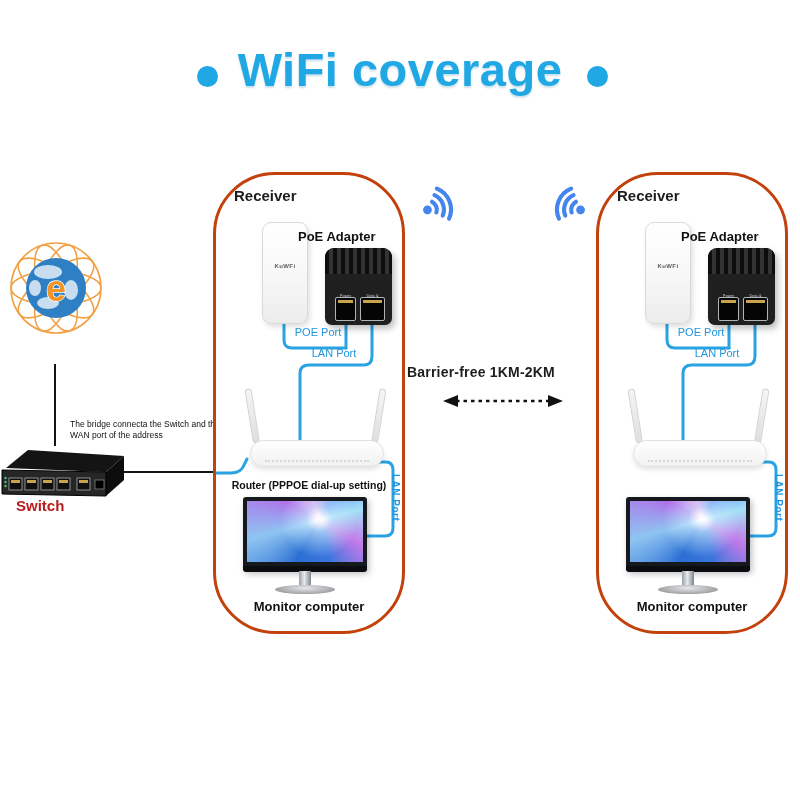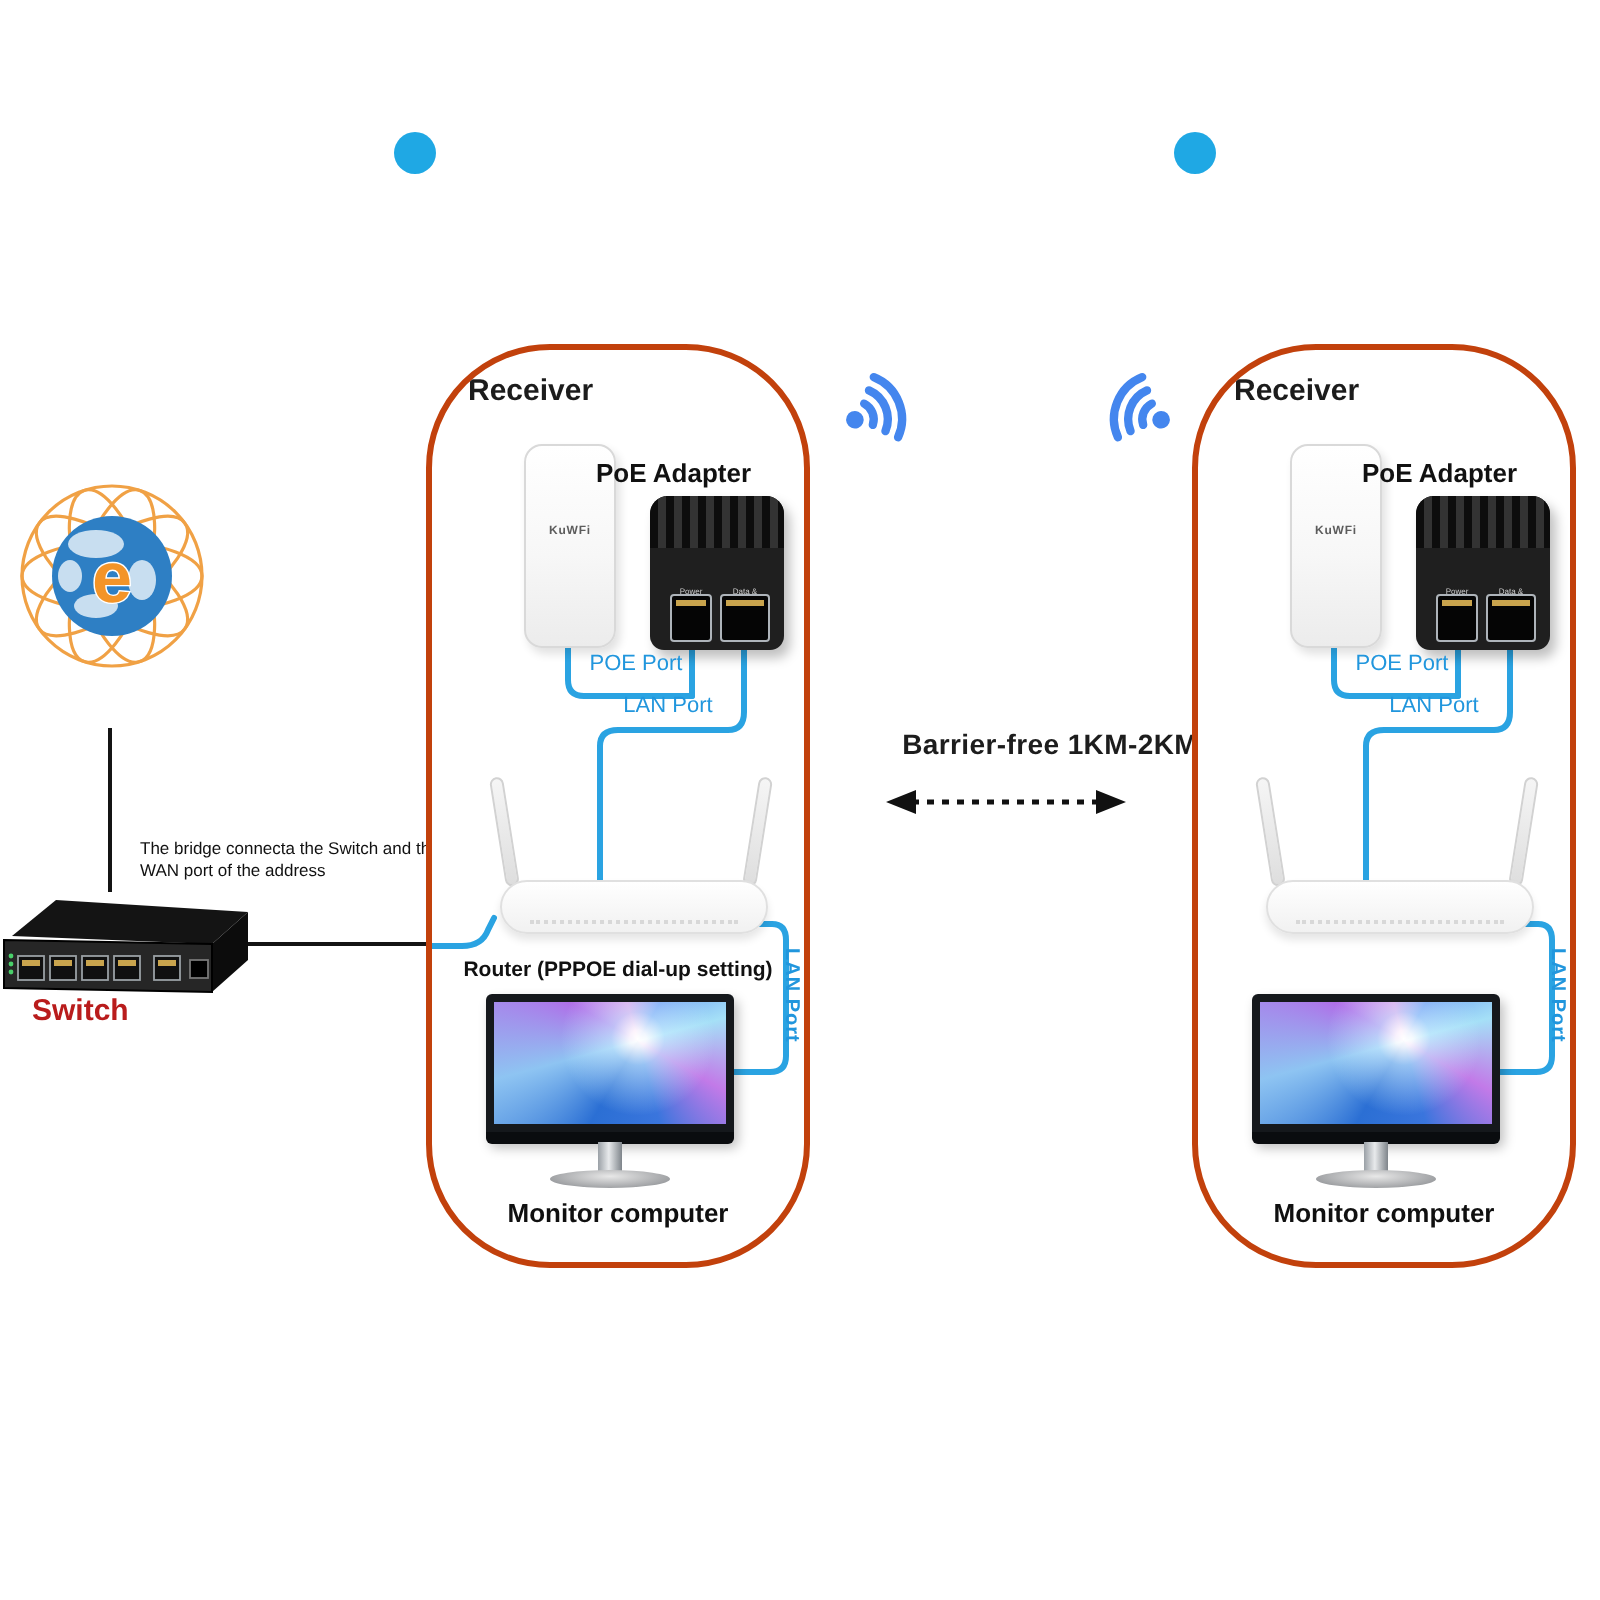--- a/index.html
+++ b/index.html
@@ -26,21 +26,21 @@
 
   
   .switch-wrap{left:0;top:444px;width:128px;height:58px;}
   .switch-label{left:16px;top:497px;width:84px;text-align:left;font-size:15px;font-weight:600;color:#b91c1c;}
   .bridge-note{left:70px;top:419px;width:152px;font-size:8.5px;line-height:11px;color:#111;}
 
   
   .wifi-icon{width:46px;height:46px;}
   .wifi-l{left:419px;top:181px;transform:rotate(-22deg);}
   .wifi-r{left:543px;top:181px;transform:scaleX(-1) rotate(-22deg);}
-  .distance-label{left:407px;top:364px;width:192px;text-align:right;font-size:14px;
+  .distance-label{left:407px;top:364px;width:192px;text-align:left;font-size:14px;
     font-weight:700;color:#1d1d1d;letter-spacing:.2px;}
   .arrow-wrap{left:441px;top:392px;width:124px;height:18px;}
 
   
   .panel{position:absolute;top:172px;width:192px;height:462px;background:#fff;
     border:3px solid #c2410c;border-radius:62px;box-sizing:border-box;overflow:hidden;}
   .panel.left{left:213px}.panel.right{left:596px}
   .panel .inner{position:absolute;inset:0;}
   .receiver-label{left:18px;top:12px;font-size:15px;font-weight:600;color:#1c1c1c;}
   .cpe{left:46px;top:47px;width:44px;height:100px;border-radius:9px;
@@ -96,20 +96,21 @@
     color:#2196dd;letter-spacing:.5px;}
   .cable-svg{position:absolute;left:0;top:0;}
   .panel.right .entry-cable{display:none;}
 </style>
 </head>
 <body>
 
 <div class="stage">
 
   <div class="abs title-dot l"></div>
+  <div class="abs page-title">WiFi coverage</div>
   <div class="abs title-dot r"></div>
 
   <div class="abs globe">
     <svg width="96" height="96" viewBox="0 0 96 96">
       <g stroke="#f09d3c" stroke-width="1.6" fill="none" opacity="0.95">
         <circle cx="48" cy="48" r="45"></circle>
         <ellipse cx="48" cy="48" rx="45" ry="17"></ellipse>
         <ellipse cx="48" cy="48" rx="45" ry="17" transform="rotate(36 48 48)"></ellipse>
         <ellipse cx="48" cy="48" rx="45" ry="17" transform="rotate(72 48 48)"></ellipse>
         <ellipse cx="48" cy="48" rx="45" ry="17" transform="rotate(108 48 48)"></ellipse>

